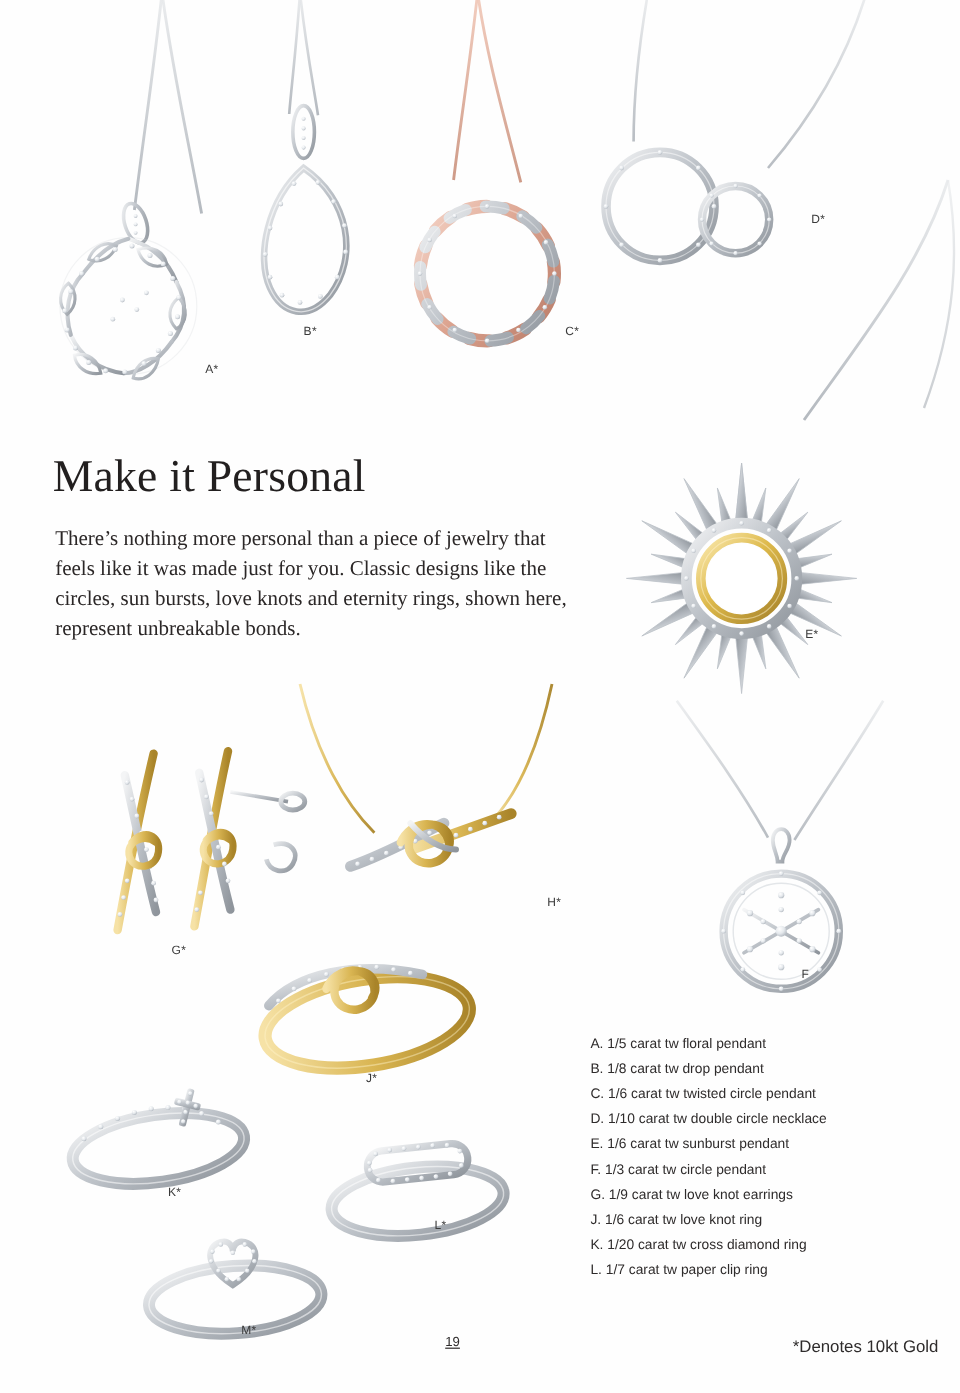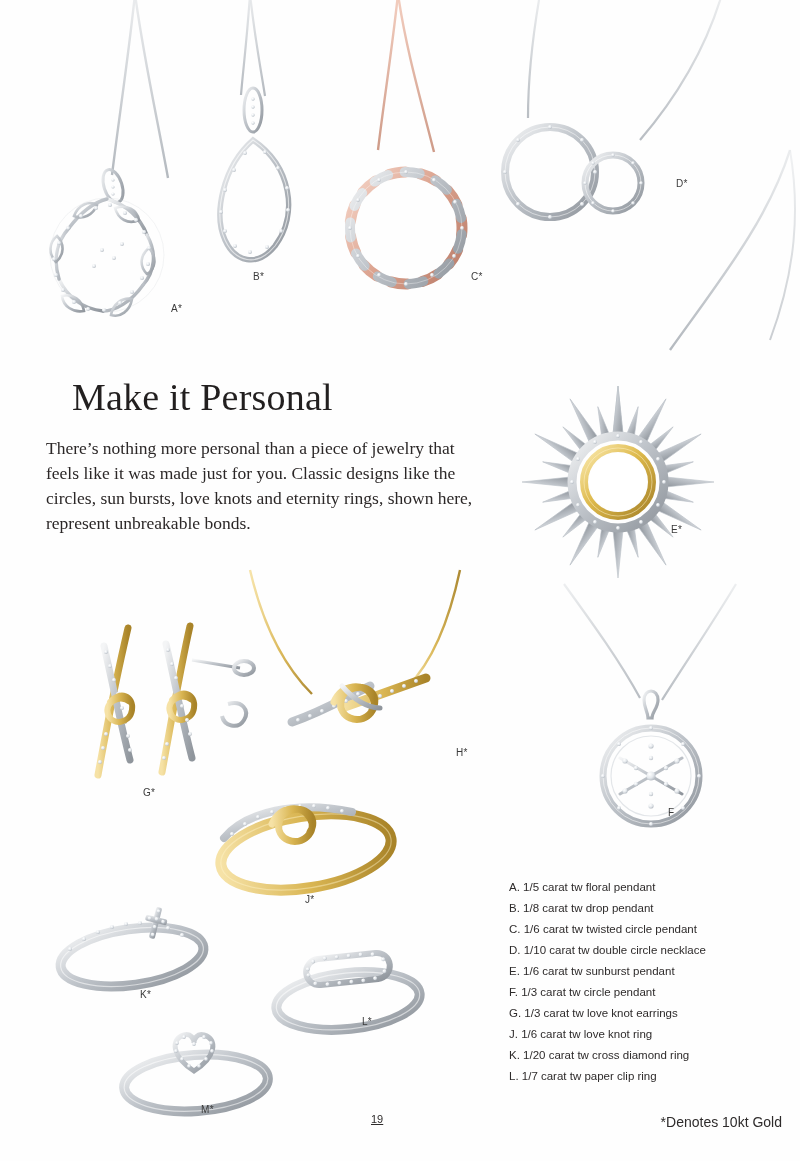--- a/index.html
+++ b/index.html
@@ -34,21 +34,20 @@
   
   .headline {
     position: absolute;
     left: 44px;
     top: 378px;
     font-family: "Liberation Serif", serif;
     font-size: 38px;
     line-height: 1.05;
     color: #221f1f;
     letter-spacing: .2px;
-    margin-left: 28px;
   }
   .bodycopy {
     position: absolute;
     left: 46px;
     top: 436px;
     width: 430px;
     font-family: "Liberation Serif", serif;
     font-size: 17.5px;
     line-height: 1.42;
     color: #2b2727;
@@ -61,21 +60,21 @@
     top: 860px;
     width: 290px;
   }
   .caption-list li {
     list-style: none;
     font-size: 11.5px;
     line-height: 21px;
     color: #2e2b2b;
     white-space: nowrap;
   }
-  .caption-list ul { margin: 17px; padding: 0; }
+  .caption-list ul { margin: 0; padding: 0; }
   .footnote {
     position: absolute;
     right: 18px;
     top: 1114px;
     font-size: 14px;
     color: #2e2b2b;
   }
   .page-number {
     position: absolute;
     left: 371px;
@@ -580,21 +579,21 @@
   <span class="letter" style="left:201px; top:1104px;">M*</span>
 
   <div class="caption-list">
     <ul>
       <li>A. 1/5 carat tw floral pendant</li>
       <li>B. 1/8 carat tw drop pendant</li>
       <li>C. 1/6 carat tw twisted circle pendant</li>
       <li>D. 1/10 carat tw double circle necklace</li>
       <li>E. 1/6 carat tw sunburst pendant</li>
       <li>F. 1/3 carat tw circle pendant</li>
-      <li>G. 1/3 carat tw love knot earrings</li>
+      <li>G. 1/9 carat tw love knot earrings</li>
       <li>J. 1/6 carat tw love knot ring</li>
       <li>K. 1/20 carat tw cross diamond ring</li>
       <li>L. 1/7 carat tw paper clip ring</li>
     </ul>
   </div>
 
   <div class="page-number">19</div>
   <div class="footnote">*Denotes 10kt Gold</div>
 
 </div>

